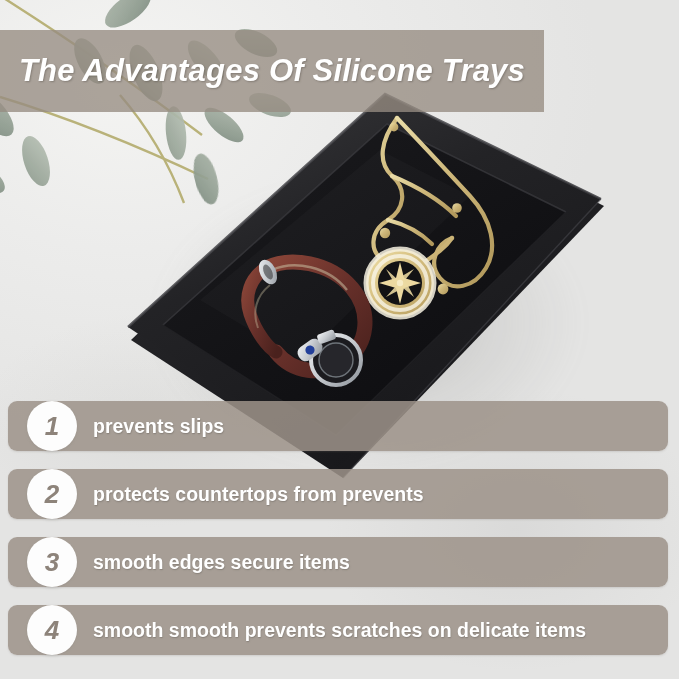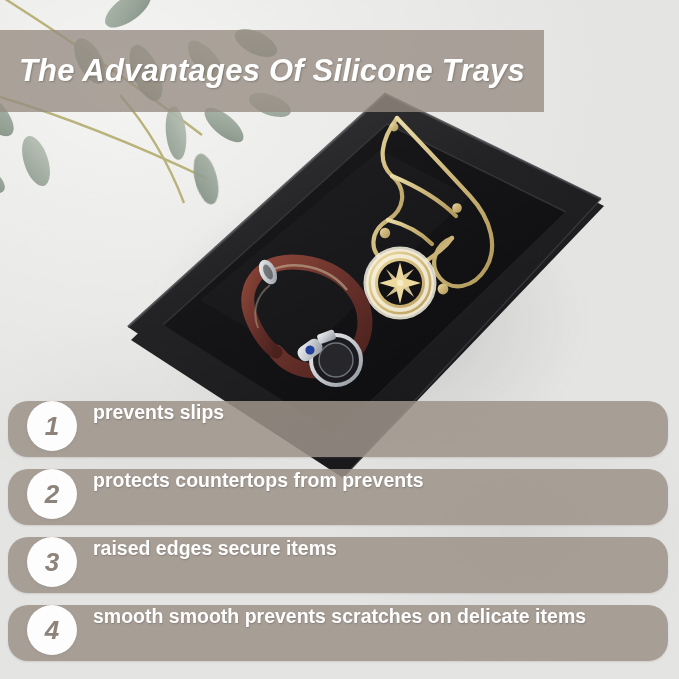--- a/index.html
+++ b/index.html
@@ -92,24 +92,25 @@
   .row {
     position: relative;
     height: 50px;
     margin-bottom: 18px;
   }
   .bar {
     position: absolute;
     left: 8px;
     top: 0;
     width: 660px;
-    height: 56px;
-    border-radius: 20px;
+    height: 50px;
+    border-radius: 9px;
     background: rgba(157,147,137,0.86);
     display: flex;
+    align-items: center;
     box-shadow: 0 1px 2px rgba(120,115,110,0.20);
   }
   .bar-text {
     color: #ffffff;
     font-size: 19.5px;
     font-weight: bold;
     margin-left: 85px;
     white-space: nowrap;
     text-shadow: 0.5px 0.5px 1.5px rgba(70,65,60,0.35);
   }
@@ -305,21 +306,21 @@
       <div class="bar">
         <span class="bar-text">protects countertops from prevents</span>
       </div>
       <div class="badge">
         <span class="badge-num">2</span>
       </div>
     </div>
 
     <div class="row">
       <div class="bar">
-        <span class="bar-text">raised edges secure items</span>
+        <span class="bar-text">smooth edges secure items</span>
       </div>
       <div class="badge">
         <span class="badge-num">3</span>
       </div>
     </div>
 
     <div class="row">
       <div class="bar">
         <span class="bar-text">smooth smooth prevents scratches on delicate items</span>
       </div>

